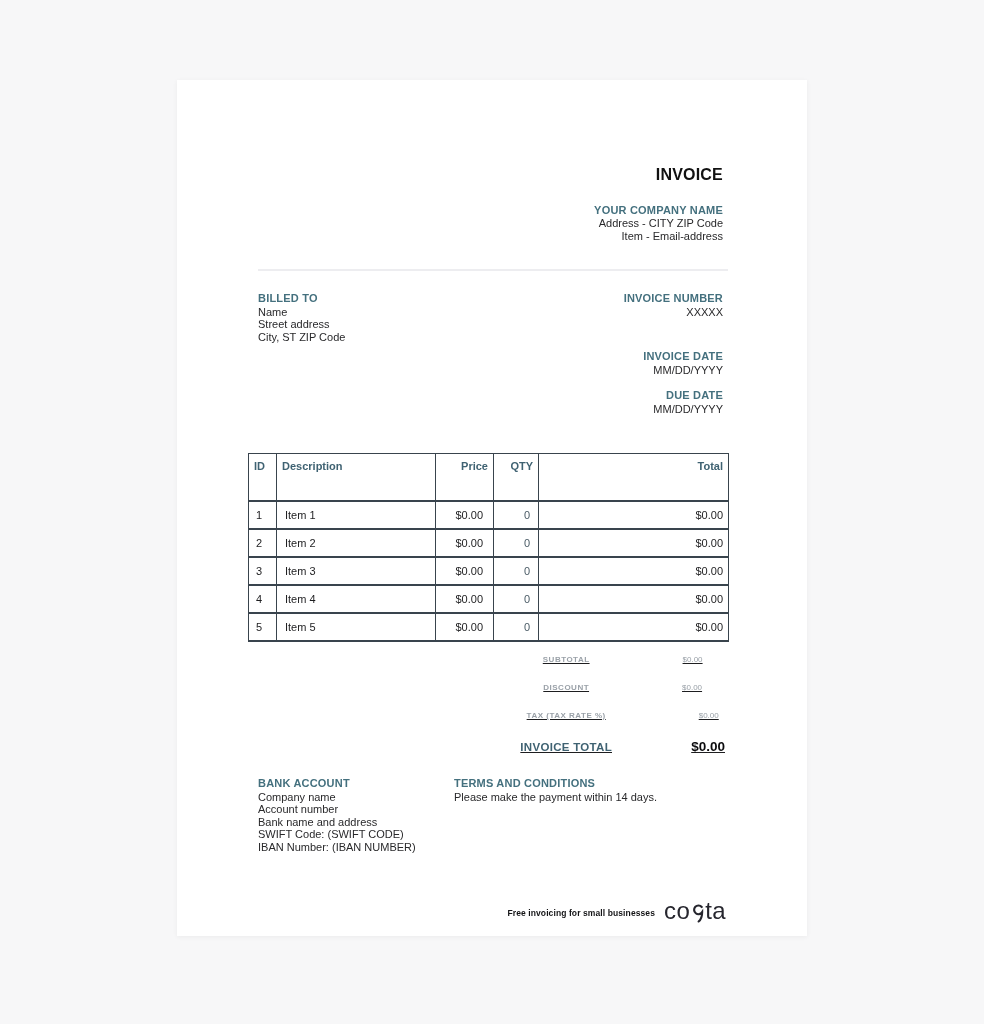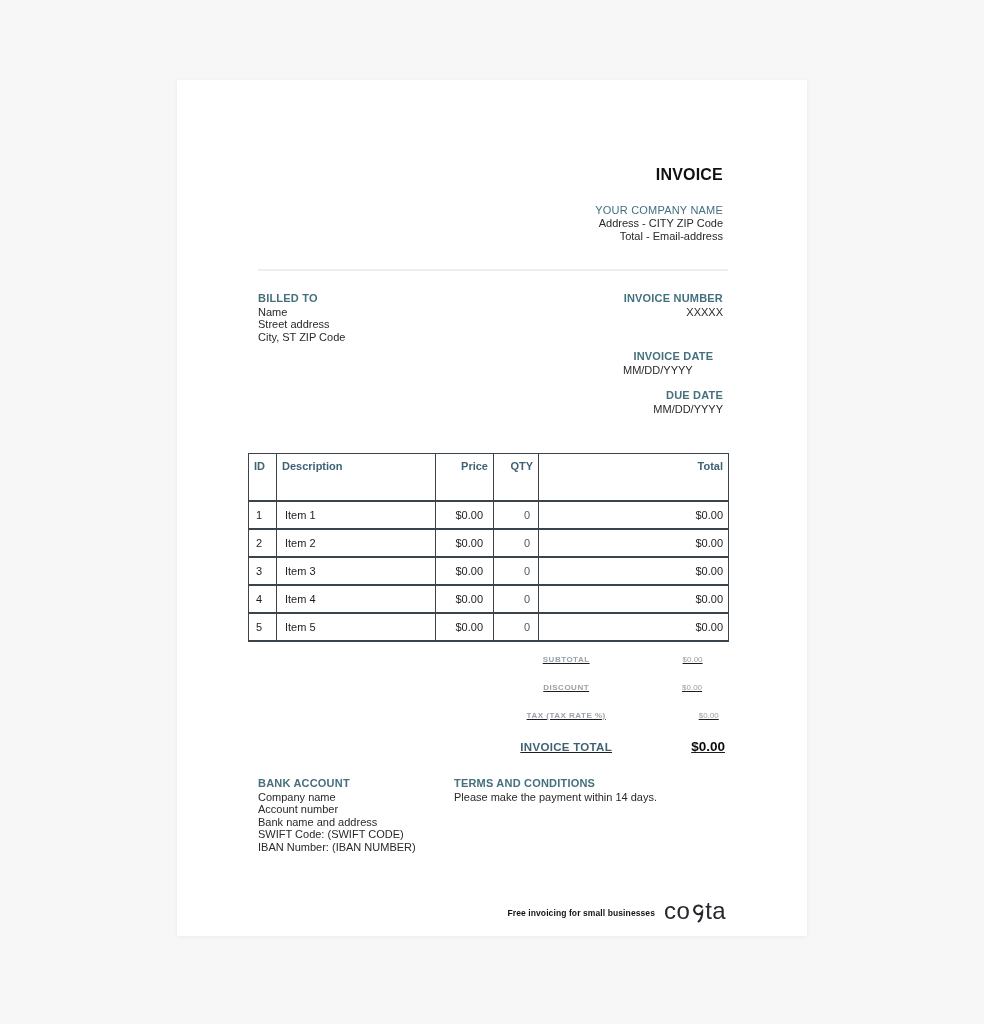--- a/index.html
+++ b/index.html
@@ -10,33 +10,33 @@
     color:#1e1e20;
   }
   .page{
     position:absolute;left:177px;top:80px;width:630px;height:856px;
     background:#ffffff;box-shadow:0 1px 5px rgba(0,0,0,0.05);
   }
   
   .doc-header{position:absolute;top:86px;right:84px;text-align:right;}
   .doc-title{font-size:16px;font-weight:bold;color:#111;letter-spacing:.2px;}
   .company{margin-top:20px;}
-  .company-name{font-size:11px;font-weight:normal;color:#44707e;letter-spacing:.2px;}
+  .company-name{font-size:11px;font-weight:bold;color:#44707e;letter-spacing:.2px;}
   .company-line{font-size:11px;line-height:12.4px;color:#29292b;margin-top:1px;}
   .divider{position:absolute;top:189px;left:81px;width:470px;height:2px;background:#ededf0;}
   
   .billed{position:absolute;left:81px;top:212px;}
   .sec-heading{font-size:11px;font-weight:bold;color:#44707e;letter-spacing:.2px;margin-bottom:2px;}
   .body-line{font-size:11px;line-height:12.4px;color:#29292b;}
   .meta{position:absolute;right:84px;top:212px;text-align:right;}
   .meta-group{margin-bottom:16px;}
   .meta-label{font-size:11px;font-weight:bold;color:#44707e;letter-spacing:.2px;padding-left:31px;}
   .meta-value{font-size:11px;color:#29292b;margin-top:2px;}
   .mg-1{margin-bottom:32px;}
-  .mg-2{margin-bottom:13px;text-align:center;}
+  .mg-2{margin-bottom:13px;}
   
   .items{position:absolute;left:71px;top:373px;width:480px;border-collapse:collapse;table-layout:fixed;}
   .items col.c-id{width:28px;} .items col.c-desc{width:159px;}
   .items col.c-price{width:58px;} .items col.c-qty{width:45px;} .items col.c-total{width:190px;}
   .items th{
     border:1px solid #39444d;border-bottom-width:2px;
     height:40px;vertical-align:top;padding:6px 5px 0 5px;
     font-size:11px;font-weight:bold;color:#3f6272;text-align:left;
   }
   .items th.num{text-align:right;margin-top:18px;}
@@ -69,21 +69,21 @@
 </head>
 <body>
 
 <div class="page">
 
   <div class="doc-header">
     <div class="doc-title">INVOICE</div>
     <div class="company">
       <div class="company-name">YOUR COMPANY NAME</div>
       <div class="company-line">Address - CITY ZIP Code</div>
-      <div class="company-line">Total - Email-address</div>
+      <div class="company-line">Item - Email-address</div>
     </div>
   </div>
 
   <div class="divider"></div>
 
   <div class="billed">
     <div class="sec-heading">BILLED TO</div>
     <div class="body-line">Name</div>
     <div class="body-line">Street address</div>
     <div class="body-line">City, ST ZIP Code</div>

